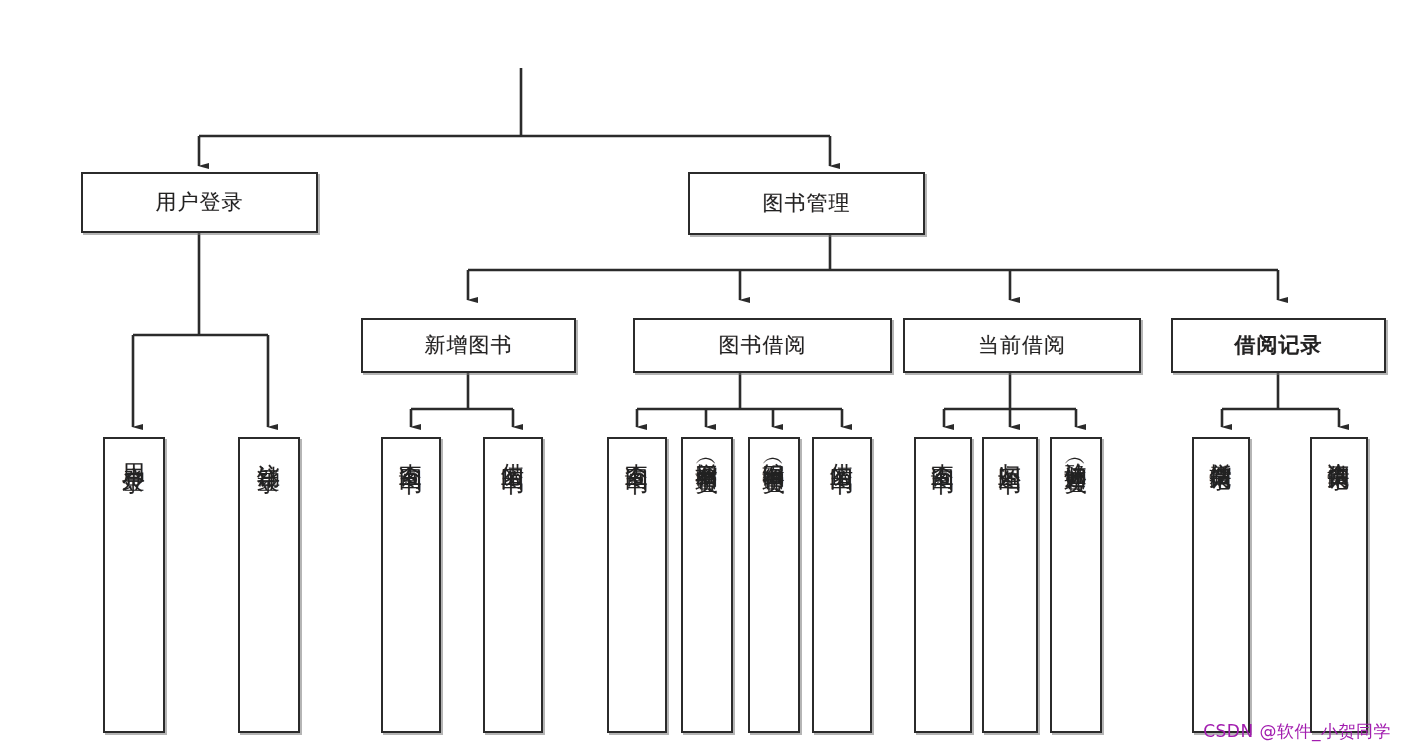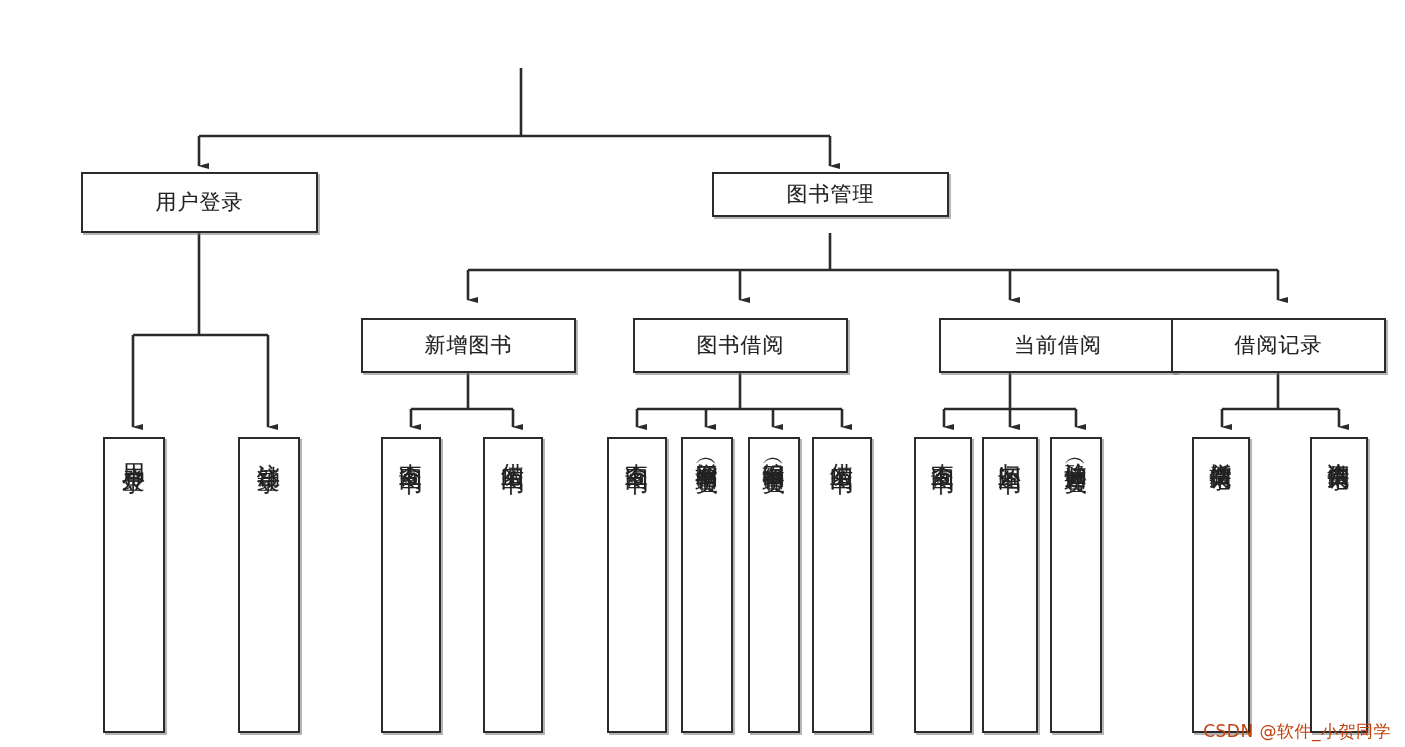--- a/index.html
+++ b/index.html
@@ -57,21 +57,21 @@
   }
   .node.leaf.tight .label{
     font-size:22px;
     letter-spacing:1.5px;
   }
   .watermark{
     position:absolute;
     right:14px;
     bottom:4px;
     font-size:17px;
-    color:#c2410c;
+    color:#a21caf;
     letter-spacing:0.5px;
     z-index:5;
     white-space:nowrap;
     font-family:"DejaVu Sans","Liberation Sans",sans-serif;
   }
 </style>
 </head>
 <body>
 
 <div id="canvas">
@@ -127,37 +127,37 @@
       <path d="M1339,409 L1339,427" marker-end="url(#arw)"></path>
 
     </g>
   </svg>
 
 
   <div class="node" style="left:81px;top:172px;width:237px;height:61px;">
     <span class="label">用户登录</span>
   </div>
 
-  <div class="node" style="left:712px;top:172px;width:237px;height:45px;">
+  <div class="node" style="left:688px;top:172px;width:237px;height:63px;">
     <span class="label">图书管理</span>
   </div>
 
   <div class="node" style="left:361px;top:318px;width:215px;height:55px;">
     <span class="label">新增图书</span>
   </div>
 
-  <div class="node" style="left:633px;top:318px;width:215px;height:55px;">
+  <div class="node" style="left:633px;top:318px;width:259px;height:55px;">
     <span class="label">图书借阅</span>
   </div>
 
-  <div class="node" style="left:903px;top:318px;width:238px;height:55px;margin-left:36px;">
+  <div class="node" style="left:903px;top:318px;width:238px;height:55px;">
     <span class="label">当前借阅</span>
   </div>
 
-  <div class="node" style="left:1171px;top:318px;width:215px;height:55px;">
+  <div class="node" style="left:1171px;top:318px;width:215px;height:55px;font-weight:bold;">
     <span class="label">借阅记录</span>
   </div>
 
   <div class="node leaf" style="left:103px;top:437px;width:62px;height:296px;">
     <span class="label">用户登录</span>
   </div>
 
   <div class="node leaf" style="left:238px;top:437px;width:62px;height:296px;">
     <span class="label">注销登录</span>
   </div>

